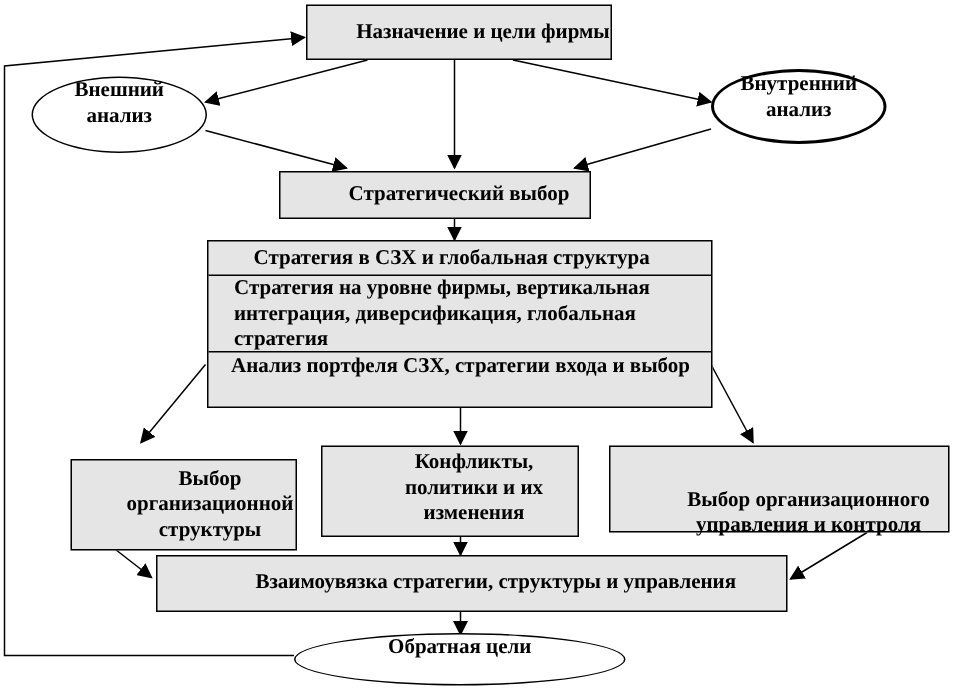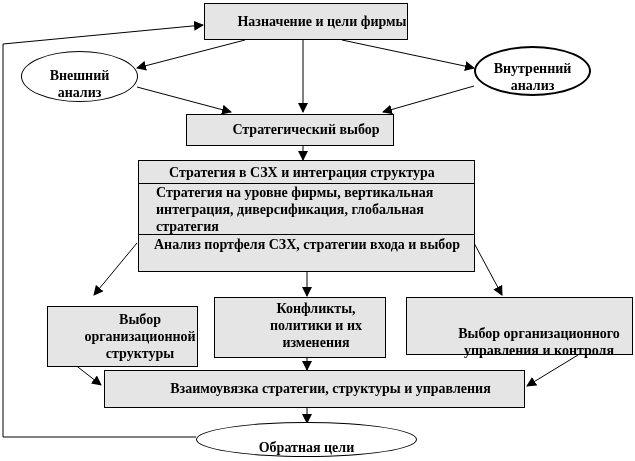--- a/index.html
+++ b/index.html
@@ -1,19 +1,19 @@
 <!DOCTYPE html>
 <html><head>
 <meta charset="utf-8">
 <style>
   html,body{margin:0;padding:0;background:#fff;}
   body{width:635px;height:461px;position:relative;overflow:hidden;font-family:"Liberation Serif","DejaVu Serif",serif;color:#000;}
   svg{position:absolute;left:0;top:0;}
   .box{position:absolute;border:1px solid #000;background:#e5e5e5;box-sizing:border-box;text-align:center;font-weight:bold;font-size:14px;line-height:17px;padding-left:32px;}
-  .ell{position:absolute;border:1px solid #000;border-radius:50%;background:#fff;box-sizing:border-box;text-align:center;font-weight:bold;font-size:14px;line-height:17px;display:flex;align-items:flex-end;justify-content:center;}
+  .ell{position:absolute;border:1px solid #000;border-radius:50%;background:#fff;box-sizing:border-box;text-align:center;font-weight:bold;font-size:14px;line-height:17px;display:flex;align-items:flex-start;justify-content:center;}
   .thick{border-width:2px;}
   .row{position:absolute;left:0;right:0;border-bottom:1px solid #000;box-sizing:border-box;text-align:left;}
   .cell-text{display:block;}
 </style>
 </head>
 <body>
 
 <svg width="635" height="461">
   <defs>
     <marker id="ah" markerWidth="10" markerHeight="10" refX="9" refY="5" orient="auto" markerUnits="userSpaceOnUse">
@@ -49,21 +49,21 @@
 <div class="ell thick" style="left:474px;top:46px;width:117px;height:50px;">
   <span style="width:95px;">Внутренний анализ</span>
 </div>
 
 <div class="box" style="left:186px;top:114px;width:208px;height:32px;line-height:30px;">
   <span>Стратегический выбор</span>
 </div>
 
 <div class="box" style="left:138px;top:160px;width:337px;height:112px;">
   <div class="row" style="top:0;height:23px;padding:3px 0 0 30px;">
-    <span class="cell-text">Стратегия в СЗХ и интеграция структура</span>
+    <span class="cell-text">Стратегия в СЗХ и глобальная структура</span>
   </div>
   <div class="row" style="top:23px;height:51px;padding:0 4px 0 17px;">
     <span class="cell-text">Стратегия на уровне фирмы, вертикальная интеграция, диверсификация, глобальная стратегия</span>
   </div>
   <div class="row" style="top:74px;height:37px;border-bottom:none;padding:1px 4px 0 15px;">
     <span class="cell-text">Анализ портфеля СЗХ, стратегии входа и выбор</span>
   </div>
 </div>
 
 <div class="box" style="left:47px;top:306px;width:151px;height:61px;padding-top:4px;">

